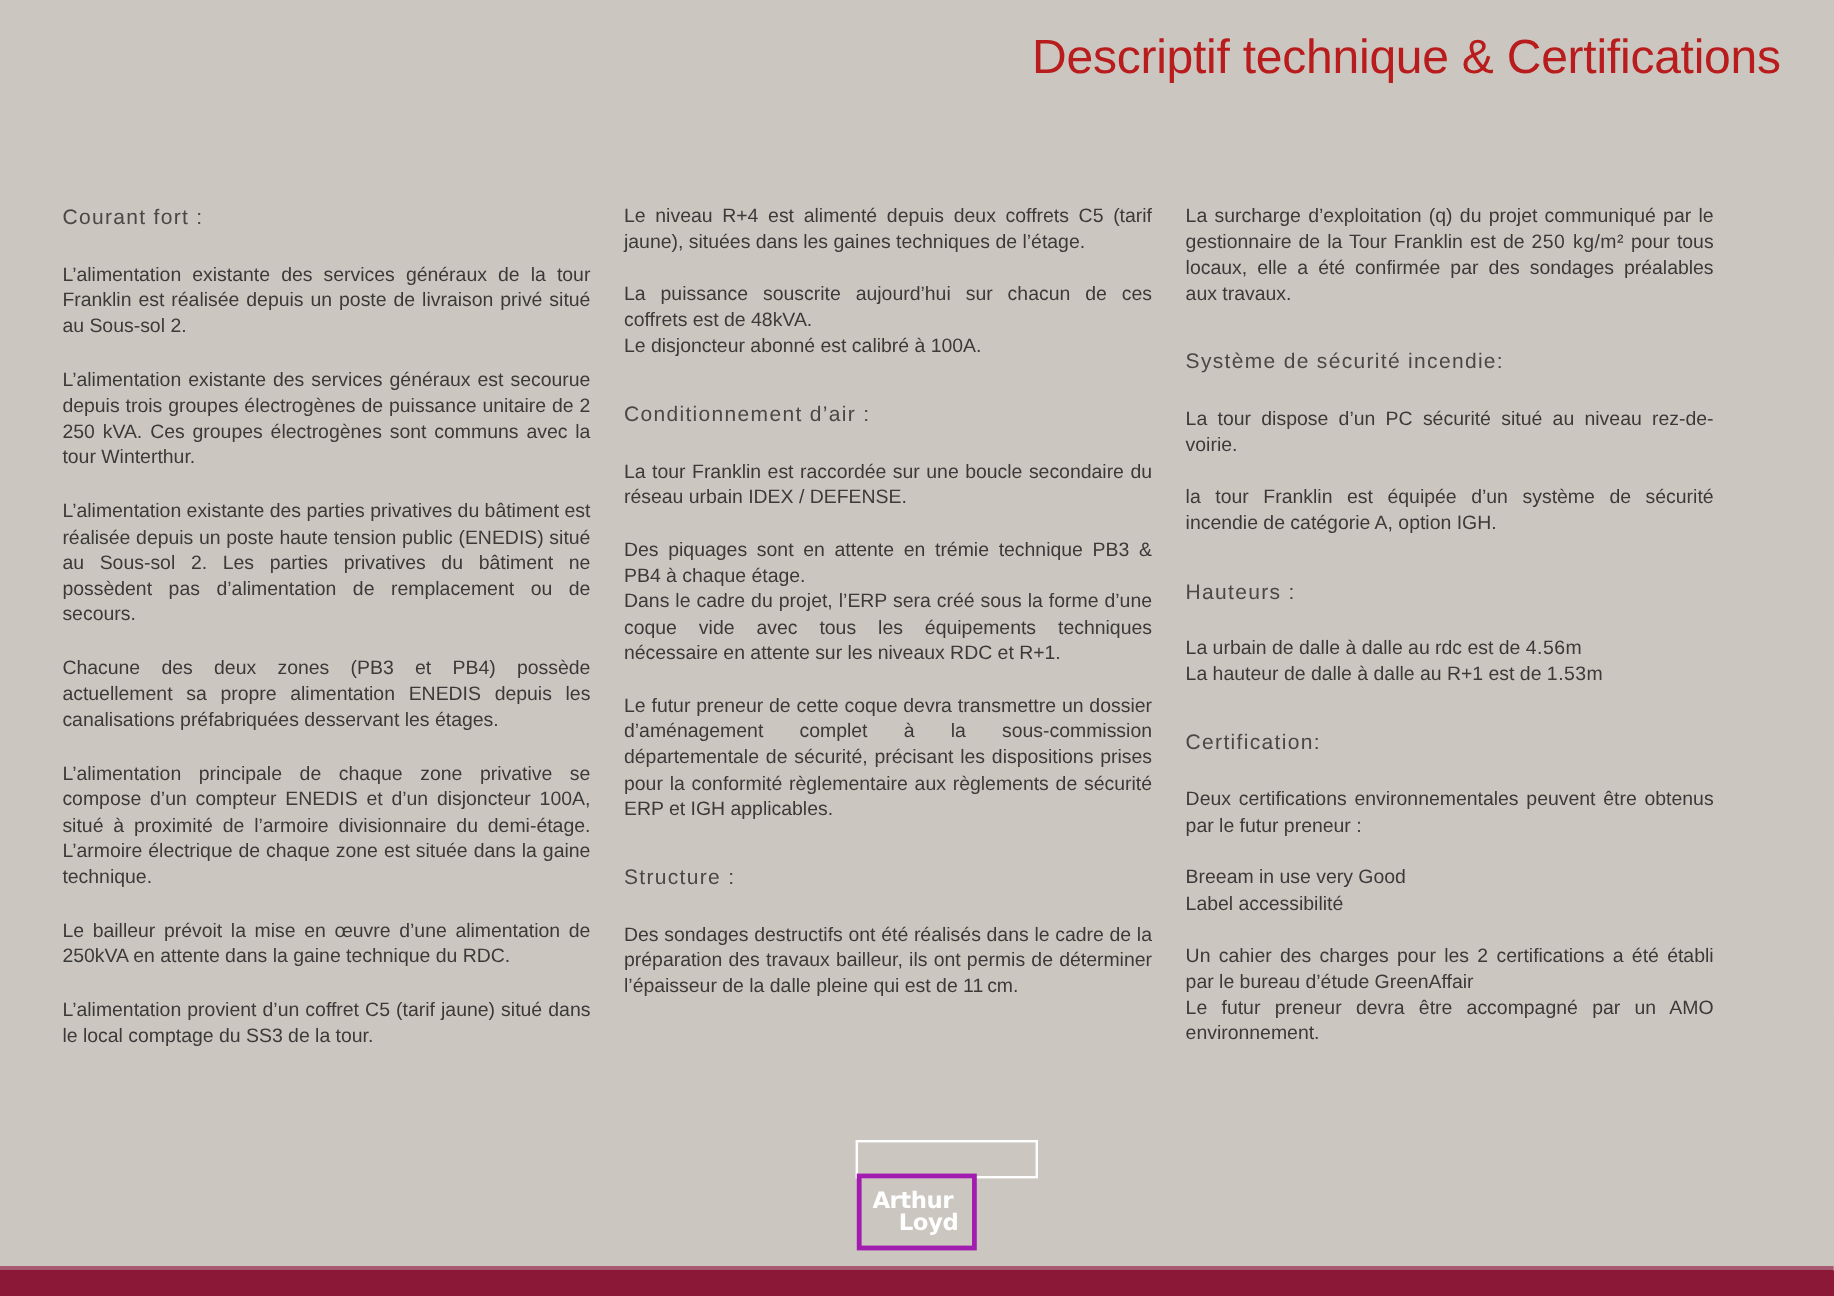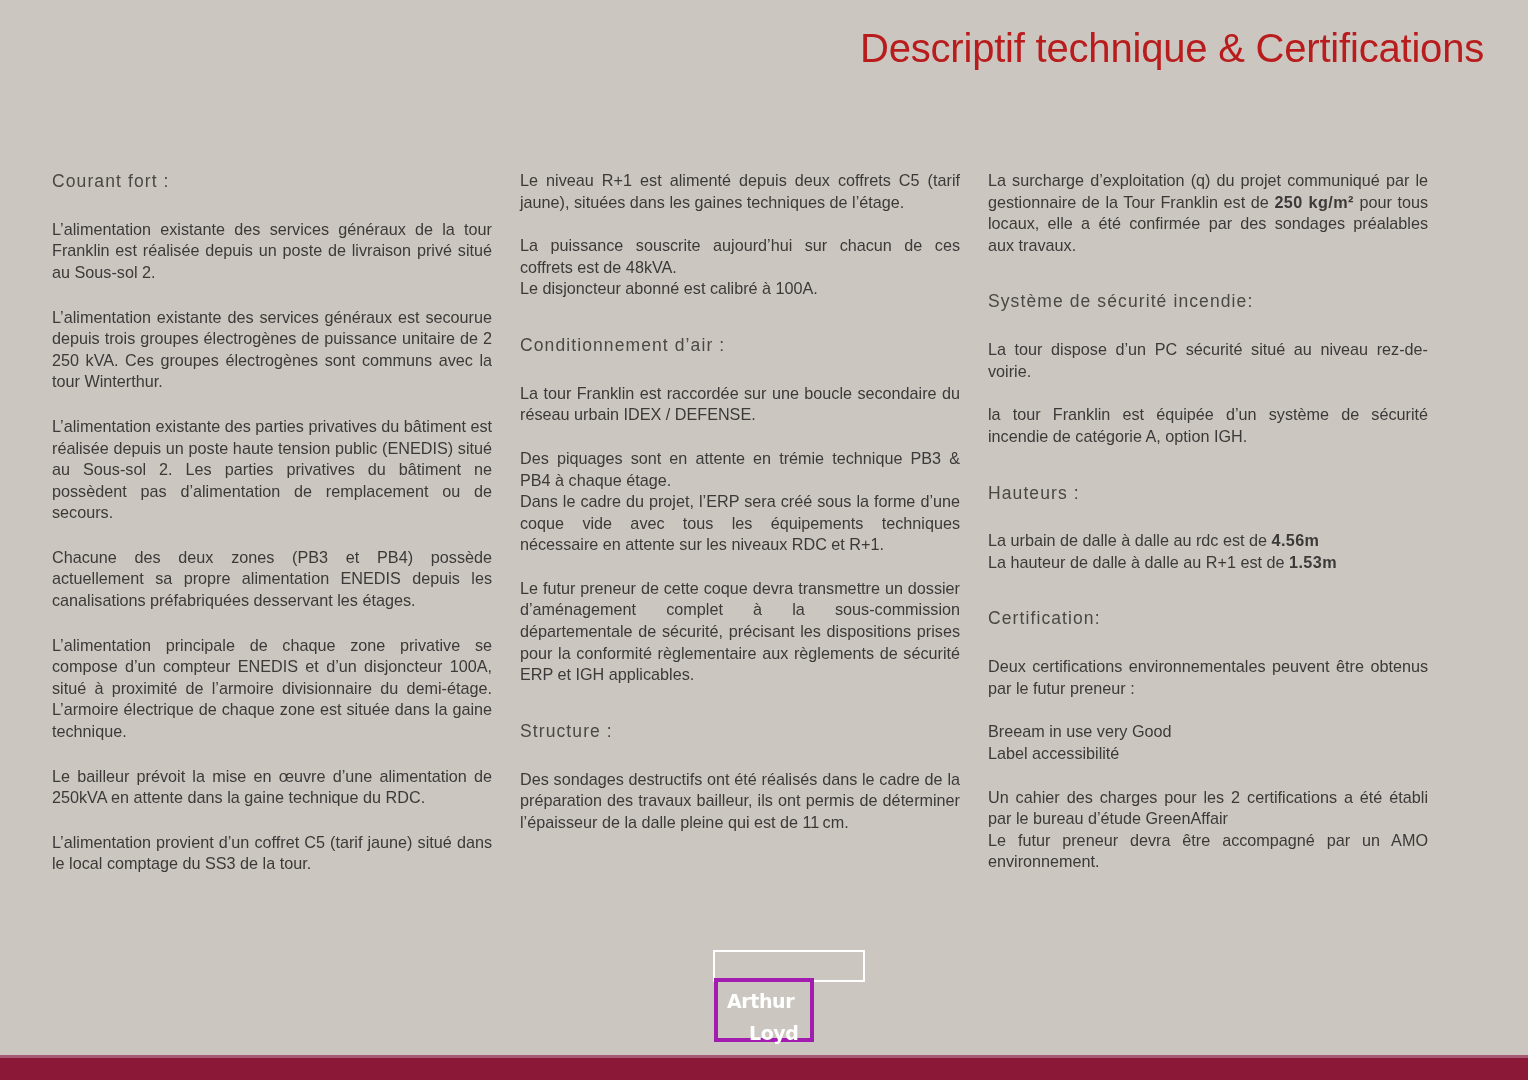--- a/index.html
+++ b/index.html
@@ -67,21 +67,21 @@
     line-height: 21.6px;
     text-align: justify;
     text-justify: inter-word;
     color: #3c3a38;
     margin: 0 0 22px 0;
     hyphens: auto;
     -webkit-hyphens: auto;
   }
   .para:last-child { margin-bottom: 0; }
   .para.last-line-left { text-align-last: left; }
-  .para b { font-weight: 700; letter-spacing: 0.4px; }
+  .para b { font-weight: 400; letter-spacing: 0.4px; }
 
   
   .col-1 .para { margin-bottom: 23px; margin-top: 16px; }
 
   
   .highlight-box {
     position: absolute;
     left: 713px;
     top: 950px;
     width: 152px;
@@ -118,21 +118,21 @@
     left: 0;
     top: 4px;
     font-size: 19px;
     font-weight: 700;
     letter-spacing: -0.4px;
     line-height: 1;
   }
   .logo-loyd {
     position: absolute;
     left: 22px;
-    top: 36px;
+    top: 22px;
     font-size: 19px;
     font-weight: 700;
     letter-spacing: -0.4px;
     line-height: 1;
   }
 
   
   .footer-thin {
     position: absolute;
     left: 0;
@@ -164,21 +164,21 @@
     <p class="para">L’alimentation existante des services généraux de la tour Franklin est réalisée depuis un poste de livraison privé situé au Sous-sol 2.</p>
     <p class="para">L’alimentation existante des services généraux est secourue depuis trois groupes électrogènes de puissance unitaire de 2 250 kVA. Ces groupes électrogènes sont communs avec la tour Winterthur.</p>
     <p class="para">L’alimentation existante des parties privatives du bâtiment est réalisée depuis un poste haute tension public (ENEDIS) situé au Sous-sol 2. Les parties privatives du bâtiment ne possèdent pas d’alimentation de remplacement ou de secours.</p>
     <p class="para">Chacune des deux zones (PB3 et PB4) possède actuellement sa propre alimentation ENEDIS depuis les canalisations préfabriquées desservant les étages.</p>
     <p class="para">L’alimentation principale de chaque zone privative se compose d’un compteur ENEDIS et d’un disjoncteur 100A, situé à proximité de l’armoire divisionnaire du demi-étage. L’armoire électrique de chaque zone est située dans la gaine technique.</p>
     <p class="para">Le bailleur prévoit la mise en œuvre d’une alimentation de 250kVA en attente dans la gaine technique du RDC.</p>
     <p class="para">L’alimentation provient d’un coffret C5 (tarif jaune) situé dans le local comptage du SS3 de la tour.</p>
   </div>
 
   <div class="column col-2">
-    <p class="para">Le niveau R+1 est alimenté depuis deux coffrets C5 (tarif jaune), situées dans les gaines techniques de l’étage.</p>
+    <p class="para">Le niveau R+4 est alimenté depuis deux coffrets C5 (tarif jaune), situées dans les gaines techniques de l’étage.</p>
     <p class="para last-line-left">La puissance souscrite aujourd’hui sur chacun de ces coffrets est de 48kVA.<br>Le disjoncteur abonné est calibré à 100A.</p>
 
     <div class="section-heading spaced-top">Conditionnement d’air :</div>
     <p class="para">La tour Franklin est raccordée sur une boucle secondaire du réseau urbain IDEX / DEFENSE.</p>
     <p class="para">Des piquages  sont en attente en trémie technique PB3 &amp; PB4 à chaque étage.<br>Dans le cadre du projet, l’ERP sera créé sous la forme d’une coque vide avec tous les équipements techniques nécessaire en attente sur les niveaux RDC et R+1.</p>
     <p class="para">Le futur preneur de cette coque devra transmettre un dossier d’aménagement complet à la sous-commission départementale de sécurité, précisant les dispositions prises pour la conformité règlementaire aux règlements de sécurité ERP et IGH applicables.</p>
 
     <div class="section-heading spaced-top">Structure :</div>
     <p class="para">Des sondages destructifs ont été réalisés dans le cadre de la préparation des travaux bailleur, ils ont permis de déterminer l’épaisseur de la dalle pleine qui est de 11 cm.</p>
   </div>

